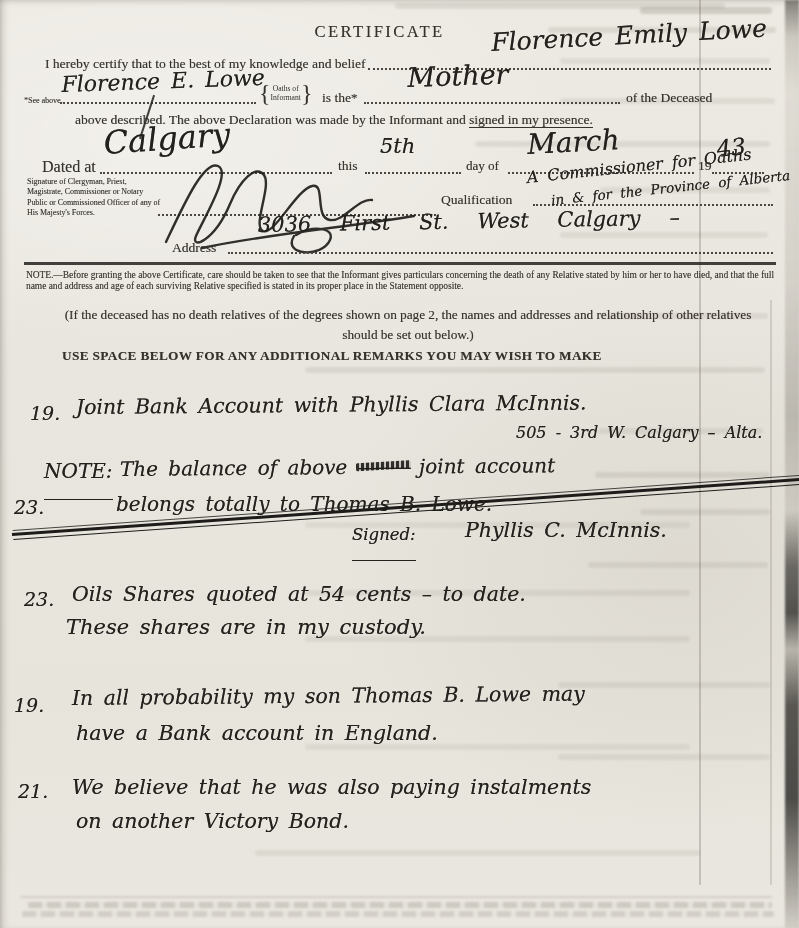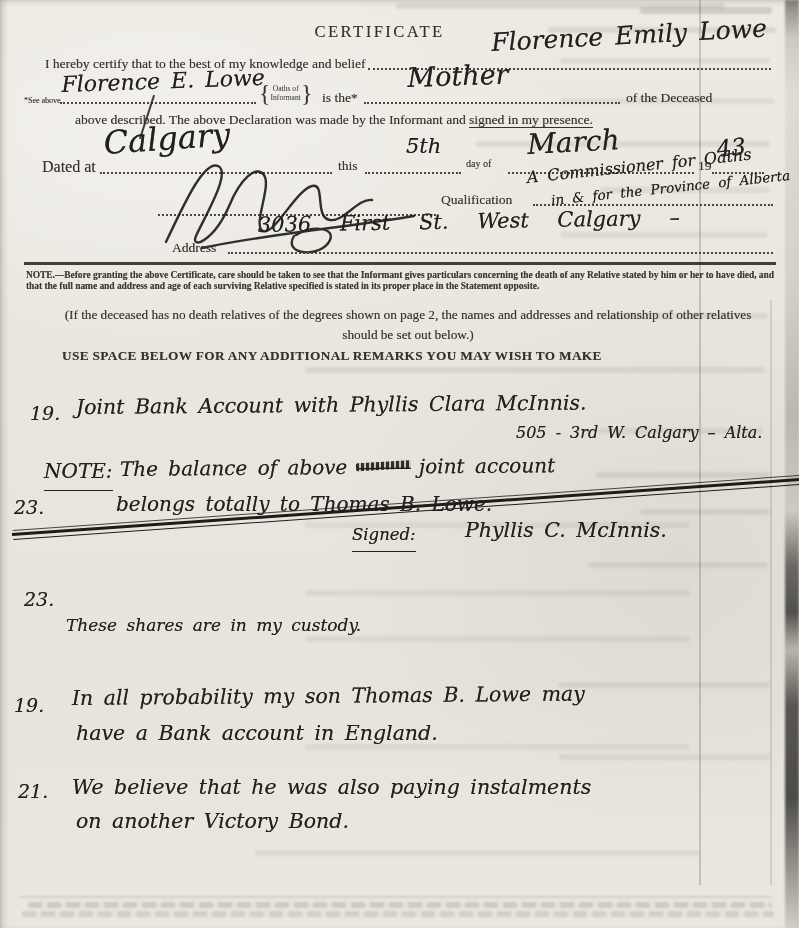--- a/index.html
+++ b/index.html
@@ -14,32 +14,32 @@
   }
   .abs { position:absolute; }
   .printed { color:#35322c; text-shadow:0.3px 0.3px 0.4px rgba(70,65,55,0.45); white-space:nowrap; }
   .hw {
     font-family:"DejaVu Serif",serif; font-style:italic; color:#23211e;
     text-shadow:0 0 0.6px rgba(25,23,20,0.6); white-space:nowrap; word-spacing:4px;
     transform-origin:left bottom;
   }
   .leader { border-bottom:2px dotted #4b4740; }
   .uline { border-bottom:1.4px solid #35322c; }
-  .hw-uline { border-bottom:1.6px solid #23211e; padding-bottom:7px; }
+  .hw-uline { border-bottom:1.6px solid #23211e; padding-bottom:16px; }
   .struck { position:relative; }
   .struck::after { content:""; position:absolute; left:-3px; right:-3px; top:40%; height:3px;
     background:#1d1c1a; transform:rotate(-4deg); box-shadow:0 5px 0 -1px #1d1c1a, 0 -4px 0 -1px rgba(29,28,26,0.8); }
   .scrib { display:inline-block; position:relative; letter-spacing:-3px; }
   .scrib::after { content:""; position:absolute; left:-2px; right:-2px; top:30%; height:8px;
     background:repeating-linear-gradient(92deg, rgba(28,27,24,0.9) 0 3px, rgba(28,27,24,0.15) 3px 5px);
     transform:rotate(-3deg); border-radius:2px; }
   .brace { font-size:24px; line-height:0.9; color:#35322c; font-weight:normal; }
   .brace-lines { display:inline-flex; flex-direction:column; font-size:7.6px; line-height:1.15;
     vertical-align:middle; color:#35322c; text-align:center; }
-  .note-para { font-size:9.4px; font-weight:bold; line-height:1.18; color:#3b3731;
+  .note-para { font-size:9.4px; font-weight:normal; line-height:1.18; color:#3b3731;
     text-align:justify; text-shadow:0.2px 0.2px 0.3px rgba(70,65,55,0.5); }
   .bleed { position:absolute; background:#6e685c; border-radius:3px; filter:blur(1.2px); }
   .vline { position:absolute; width:1.5px; background:rgba(92,86,76,0.26); filter:blur(0.4px); }
   .right-edge { position:absolute; right:0; top:0; bottom:0; width:14px; filter:blur(0.8px);
     background:linear-gradient(to bottom,
       rgba(45,43,38,0.55) 0%, rgba(110,104,92,0.25) 4%, rgba(140,134,120,0.12) 10%,
       rgba(120,114,102,0.18) 30%, rgba(95,90,80,0.30) 45%, rgba(120,114,102,0.18) 55%,
       rgba(35,33,29,0.62) 61%, rgba(28,27,24,0.72) 66%, rgba(90,85,75,0.30) 70%,
       rgba(30,28,25,0.70) 76%, rgba(25,24,21,0.75) 86%, rgba(60,56,50,0.45) 94%, rgba(120,114,102,0.2) 100%); }
   .sig-slash { position:absolute; width:2.2px; background:#23211e; transform:rotate(18deg); opacity:0.85; }
@@ -109,28 +109,29 @@
   <div class="abs printed" style="left:75px;top:112px;font-size:13.5px;">
     <span>above described.  The above Declaration was made by the Informant and </span><span class="uline">signed in my presence.</span>
   </div>
   <div class="sig-slash" style="left:146px;top:94px;height:46px;"></div>
 
   <div class="abs printed" style="left:42px;top:158px;font-size:16px;">Dated at</div>
   <div class="abs leader" style="left:100px;top:150px;width:232px;height:22px;"></div>
   <div class="abs hw" style="left:105px;top:124px;font-size:32px;transform:rotate(-4deg);">Calgary</div>
   <div class="abs printed" style="left:338px;top:158px;font-size:13.5px;">this</div>
   <div class="abs leader" style="left:365px;top:150px;width:96px;height:22px;"></div>
-  <div class="abs hw" style="left:406px;top:134px;font-size:21px;">5th</div>
-  <div class="abs printed" style="left:466px;top:158px;font-size:10px;">day of</div>
+  <div class="abs hw" style="left:380px;top:134px;font-size:21px;">5th</div>
+  <div class="abs printed" style="left:466px;top:158px;font-size:13px;">day of</div>
   <div class="abs leader" style="left:508px;top:150px;width:186px;height:22px;"></div>
   <div class="abs hw" style="left:528px;top:128px;font-size:28px;transform:rotate(-3deg);">March</div>
   <div class="abs printed" style="left:698px;top:158px;font-size:13.5px;">19</div>
   <div class="abs leader" style="left:712px;top:150px;width:52px;height:22px;"></div>
   <div class="abs hw" style="left:718px;top:136px;font-size:23px;transform:rotate(-6deg);">43</div>
 
+  <div class="abs printed" style="left:27px;top:177px;width:134px;font-size:7.9px;line-height:1.3;white-space:normal;">Signature of Clergyman, Priest, Magistrate, Commissioner or Notary Public or Commissioned Officer of any of His Majesty's Forces.</div>
   <div class="abs leader" style="left:158px;top:190px;width:278px;height:24px;"></div>
   <svg class="abs" style="left:146px;top:146px;" width="310" height="118" viewBox="0 0 310 118">
     <g stroke="#1c1b18" stroke-width="2.4" fill="none" stroke-linecap="round" opacity="0.9">
       <path d="M20,96 C38,58 58,14 72,20 C86,26 58,72 50,90 C44,104 68,96 84,58 C94,34 110,18 118,29 C126,40 106,80 117,85 C128,90 150,44 166,40 C180,36 168,72 184,74 C198,76 212,52 226,54"></path>
       <path d="M148,90 C136,110 176,112 184,94 C190,80 162,80 150,89"></path>
       <path d="M56,102 C120,88 210,80 268,70"></path>
     </g>
   </svg>
   <div class="abs printed" style="left:441px;top:192px;font-size:13.5px;">Qualification</div>
   <div class="abs leader" style="left:533px;top:182px;width:240px;height:22px;"></div>
@@ -155,21 +156,22 @@
   <div class="abs hw hw-uline" style="left:44px;top:459px;font-size:20px;">NOTE:</div>
   <div class="abs hw" style="left:120px;top:457px;font-size:20px;transform:rotate(-0.5deg);">
     <span>The balance of above </span><span class="scrib">———</span><span> joint account</span>
   </div>
   <div class="abs hw struck" style="left:14px;top:496px;font-size:19px;">23.</div>
   <div class="abs hw" style="left:116px;top:492px;font-size:20px;">belongs totally to Thomas B. Lowe.</div>
   <div class="abs hw hw-uline" style="left:352px;top:525px;font-size:16.5px;">Signed:</div>
   <div class="abs hw" style="left:465px;top:518px;font-size:20.5px;">Phyllis C. McInnis.</div>
 
   <div class="abs hw" style="left:24px;top:588px;font-size:19px;">23.</div>
-  <div class="abs hw" style="left:66px;top:615px;font-size:17px;">These shares are in my custody.</div>
+  <div class="abs hw" style="left:72px;top:582px;font-size:20.5px;">Oils Shares quoted at 54 cents – to date.</div>
+  <div class="abs hw" style="left:66px;top:615px;font-size:21px;">These shares are in my custody.</div>
 
   <div class="abs hw" style="left:14px;top:694px;font-size:19px;">19.</div>
   <div class="abs hw" style="left:72px;top:686px;font-size:20.5px;transform:rotate(-0.5deg);">In all probability my son Thomas B. Lowe may</div>
   <div class="abs hw" style="left:76px;top:721px;font-size:20.5px;">have a Bank account in England.</div>
 
   <div class="abs hw" style="left:18px;top:780px;font-size:19px;">21.</div>
   <div class="abs hw" style="left:72px;top:775px;font-size:20.5px;">We believe that he was also paying instalments</div>
   <div class="abs hw" style="left:76px;top:809px;font-size:20.5px;">on another Victory Bond.</div>
 
 </div>

